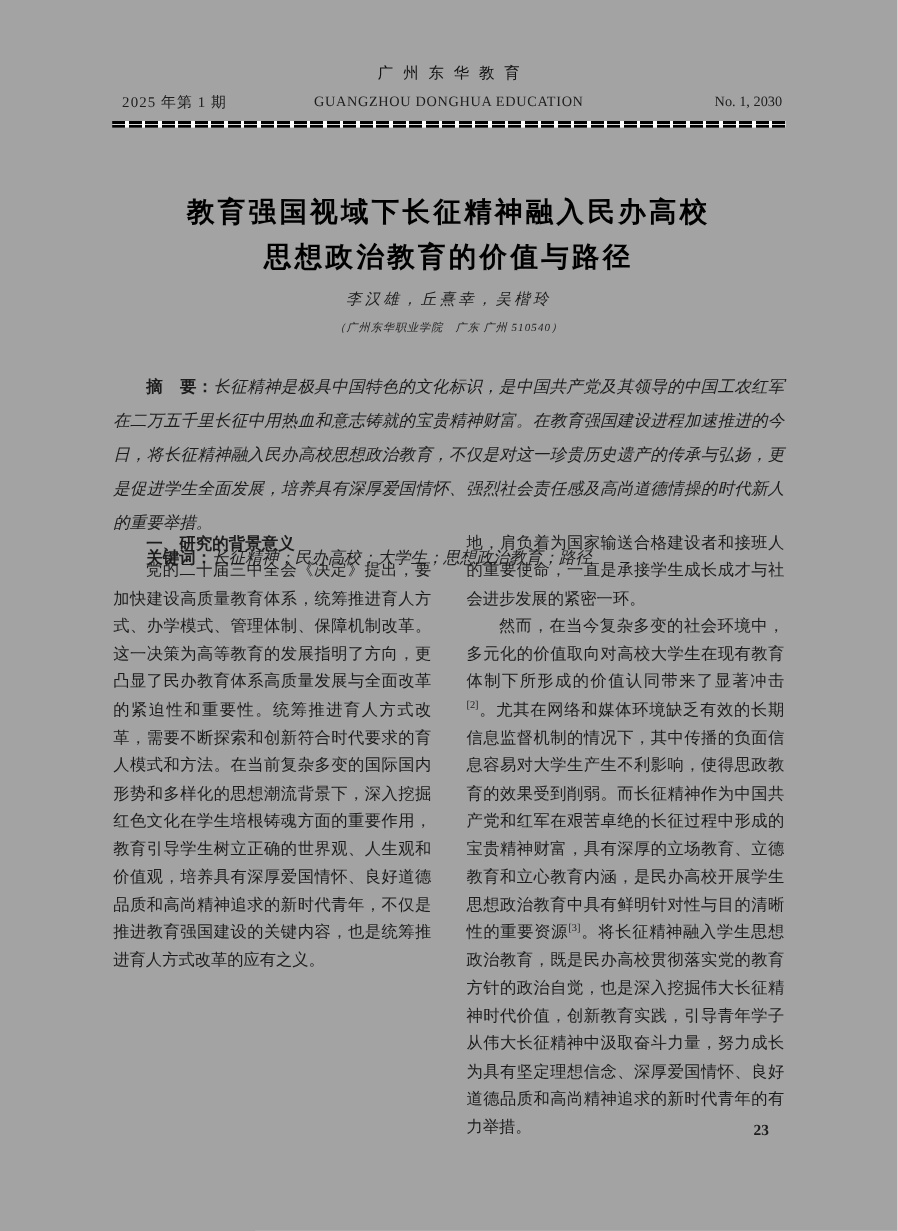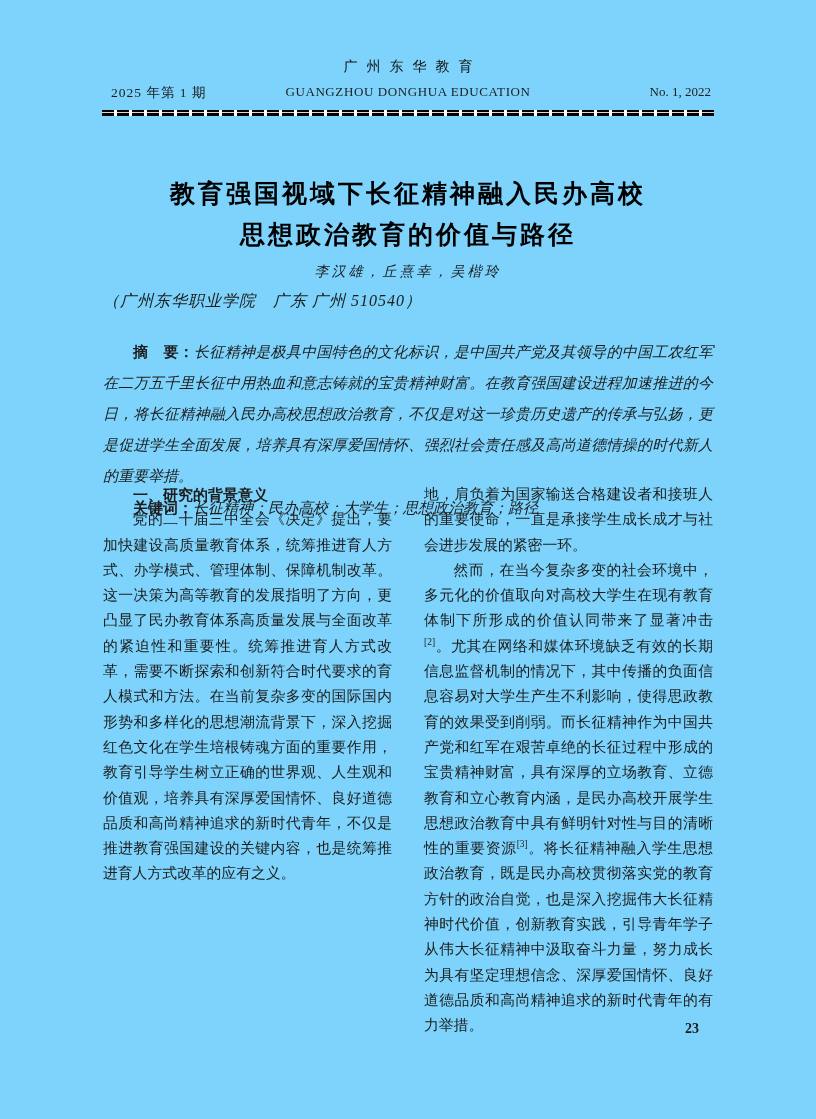--- a/index.html
+++ b/index.html
@@ -1,20 +1,20 @@
 <!DOCTYPE html>
 <html lang="zh"><head>
 <meta charset="utf-8">
 <style>
   html, body { margin: 0; padding: 0; background: #ffffff; }
   .page {
     position: relative;
     width: 816px;
     height: 1119px;
-    background: #7dd3fc;
+    background: #a3a3a3;
     color: #1c1c1c;
     font-family: "Liberation Serif", "DejaVu Serif", serif;
     overflow: hidden;
   }
   .sans { font-family: "Liberation Sans", "DejaVu Sans", sans-serif; }
   .kai  { font-style: italic; }
 
   
   .journal-cn {
     position: absolute; top: 58px; left: 103px; width: 610px;
@@ -44,21 +44,21 @@
     position: absolute; top: 149px; left: 103px; width: 610px;
     text-align: center; font-weight: bold; font-size: 25px;
     letter-spacing: 3px; line-height: 41px; color: #000; margin-top: 24px;
   }
   .authors {
     position: absolute; top: 263px; left: 103px; width: 610px;
     text-align: center; font-size: 14px; letter-spacing: 3px;
   }
   .affiliation {
     position: absolute; top: 291px; left: 103px; width: 610px;
-    text-align: left; font-size: 16px; letter-spacing: 1px;
+    text-align: center; font-size: 10px; letter-spacing: 1px;
   }
 
   
   .abstract-block {
     position: absolute; top: 336px; left: 103px; width: 610px;
     font-size: 15px; line-height: 31px; text-align: justify;
   }
   .abstract-block p { margin: 0; text-indent: 2em; }
   .label-bold { font-weight: bold; font-style: normal; font-family: "Liberation Sans", "DejaVu Sans", sans-serif; font-size: 15px; margin-top: 16px; }
 
@@ -85,21 +85,21 @@
 </style>
 </head>
 <body>
 
 <div class="page">
 
   <div class="journal-cn">广州东华教育</div>
   <div class="header-row">
     <span class="issue-cn">2025 年第 1 期</span>
     <span class="journal-en">GUANGZHOU DONGHUA EDUCATION</span>
-    <span class="issue-en">No. 1, 2022</span>
+    <span class="issue-en">No. 1, 2030</span>
   </div>
   <div class="rule-dashed"></div>
 
   <div class="title sans">
     <div>教育强国视域下长征精神融入民办高校</div>
     <div>思想政治教育的价值与路径</div>
   </div>
   <div class="authors kai">李汉雄，丘熹幸，吴楷玲</div>
   <div class="affiliation kai">（广州东华职业学院　广东 广州 510540）</div>
 

